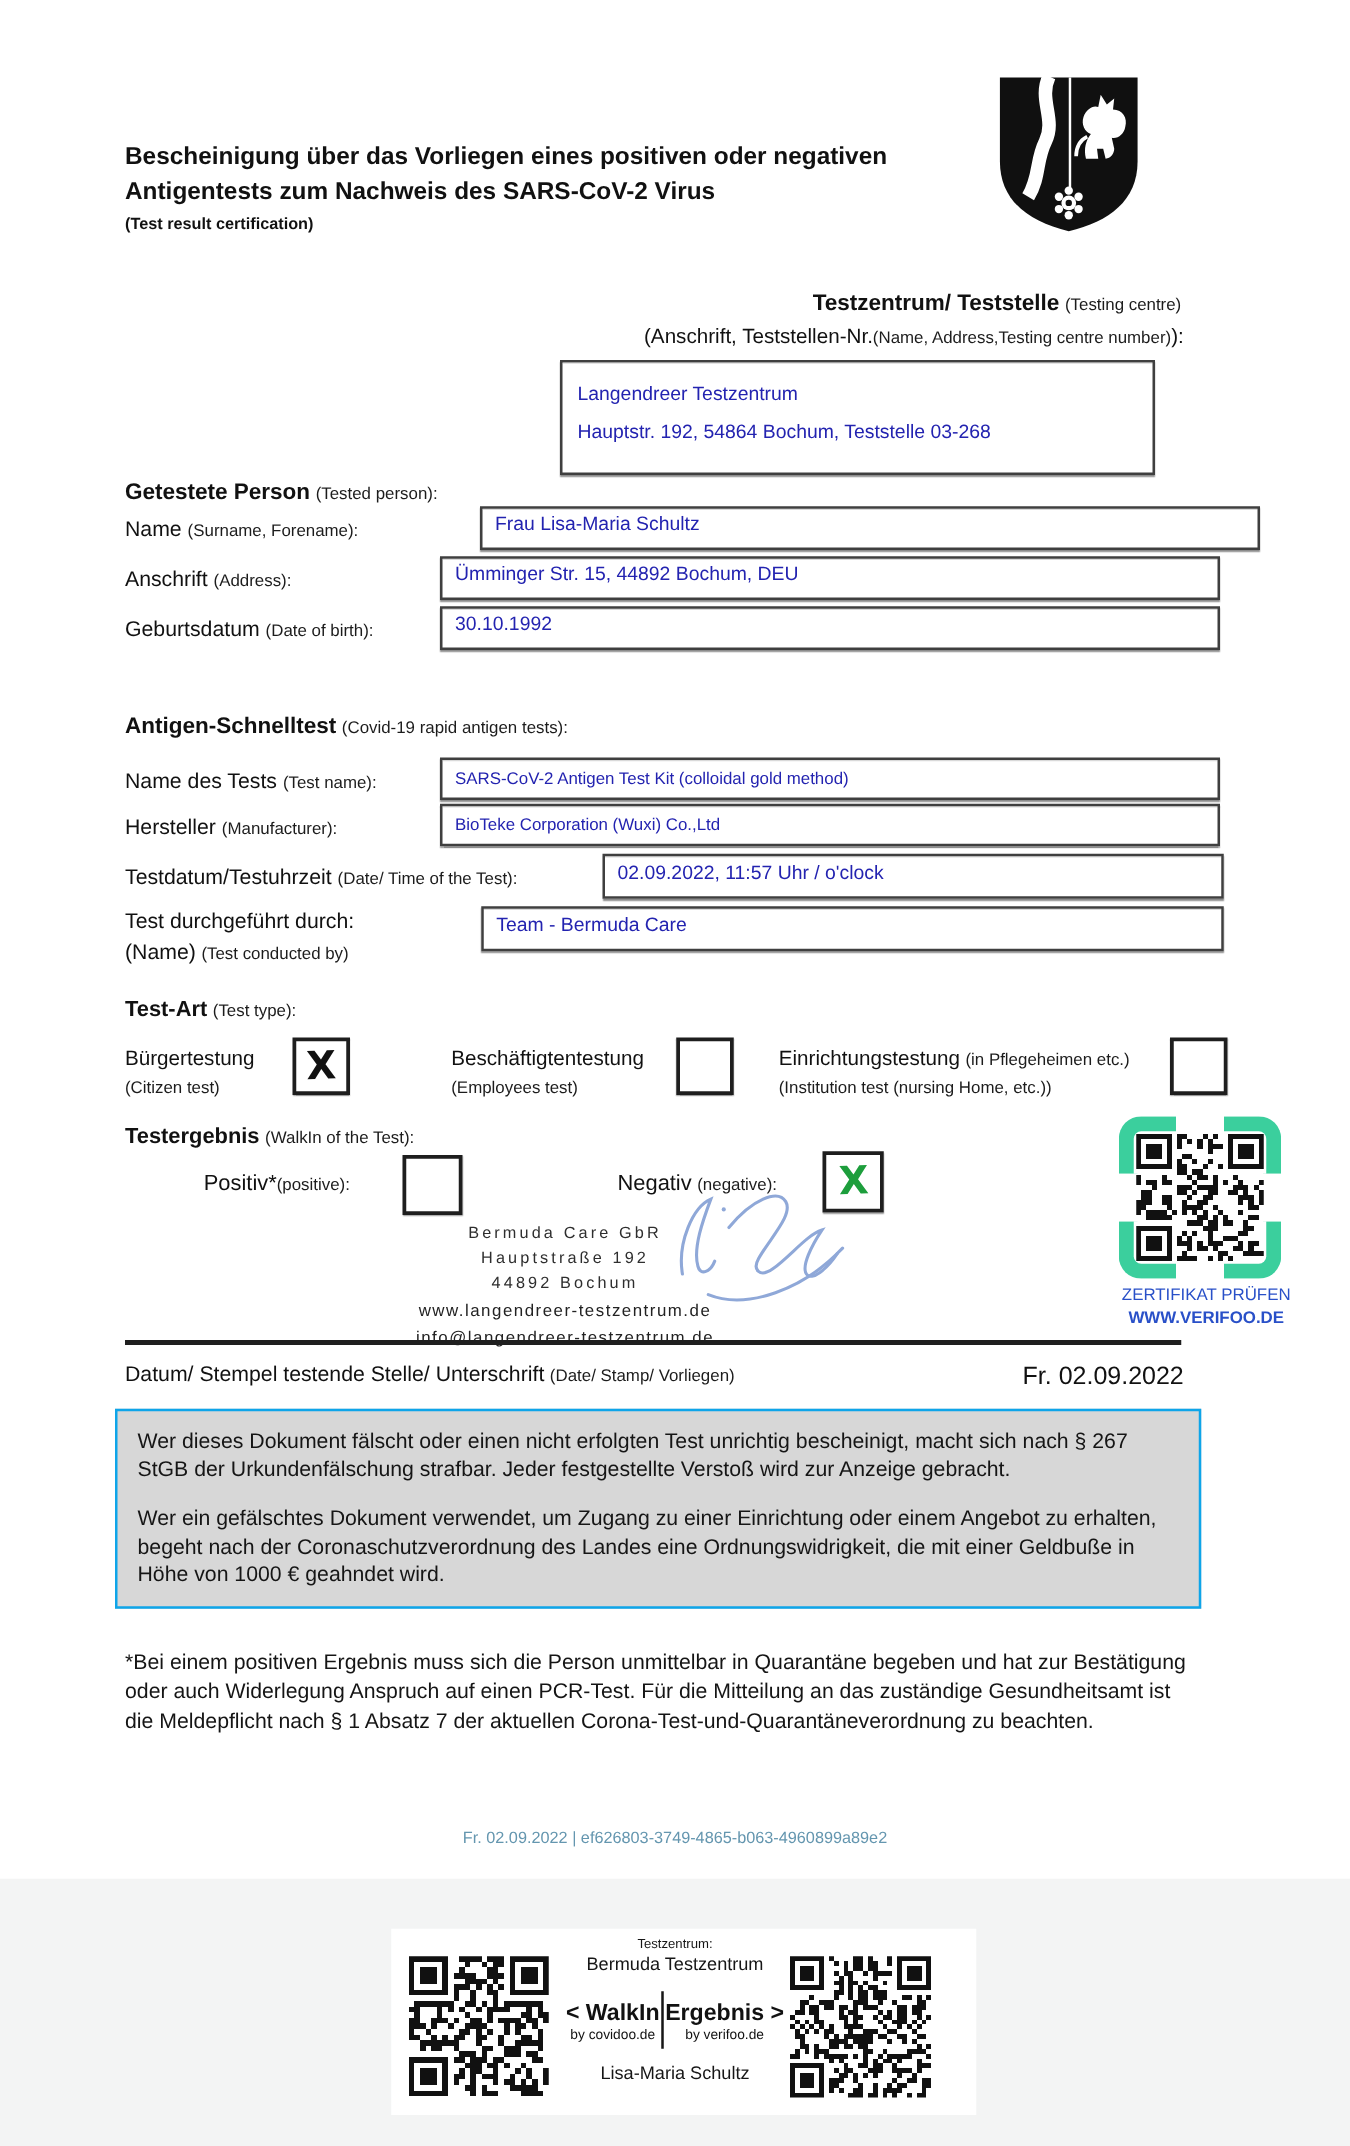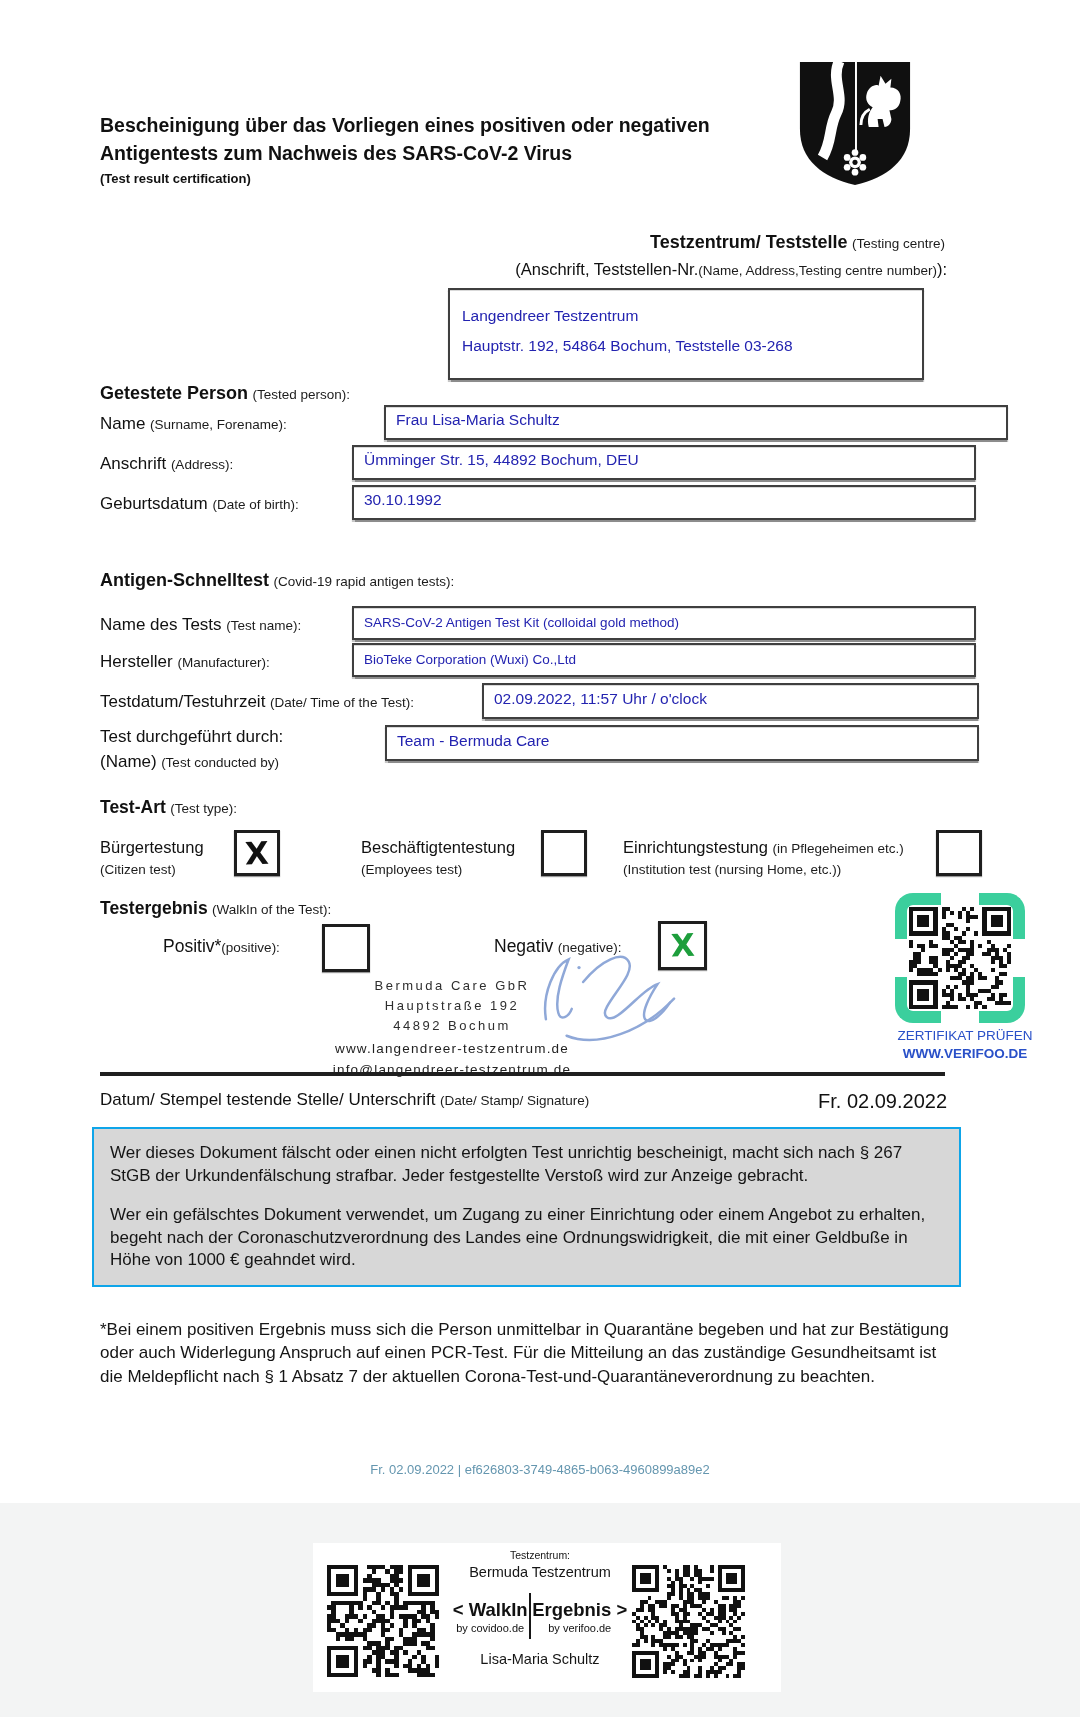--- a/index.html
+++ b/index.html
@@ -363,21 +363,21 @@
           <rect x="20" y="2" width="3" height="3"></rect>
           <rect x="0" y="18" width="7" height="7"></rect>
           <rect x="1" y="19" width="5" height="5" fill="#fff"></rect>
           <rect x="2" y="20" width="3" height="3"></rect>
         </svg></div>
   </div>
   <div class="abs verify1" style="left:870px;top:1028px;width:190px;">ZERTIFIKAT PRÜFEN</div>
   <div class="abs verify2" style="left:870px;top:1046px;width:190px;">WWW.VERIFOO.DE</div>
 
   <div class="rule" style="left:100px;top:1072px;width:845px;height:4px;"></div>
-  <div class="abs" style="left:100px;top:1090px;white-space:nowrap;"><span class="lbl">Datum/ Stempel testende Stelle/ Unterschrift</span> <span class="note">(Date/ Stamp/ Signature)</span></div>
+  <div class="abs" style="left:100px;top:1090px;white-space:nowrap;"><span class="lbl">Datum/ Stempel testende Stelle/ Unterschrift</span> <span class="note">(Date/ Stamp/ Vorliegen)</span></div>
   <div class="abs" style="left:780px;top:1090px;width:167px;text-align:right;font-size:20px;">Fr. 02.09.2022</div>
 
   <div class="warn" style="left:92px;top:1127px;width:833px;">
     <p>Wer dieses Dokument fälscht oder einen nicht erfolgten Test unrichtig bescheinigt, macht sich nach § 267 StGB der Urkundenfälschung strafbar. Jeder festgestellte Verstoß wird zur Anzeige gebracht.</p>
     <p>Wer ein gefälschtes Dokument verwendet, um Zugang zu einer Einrichtung oder einem Angebot zu erhalten, begeht nach der Coronaschutzverordnung des Landes eine Ordnungswidrigkeit, die mit einer Geldbuße in Höhe von 1000 € geahndet wird.</p>
   </div>
 
   <div class="abs bodytxt" style="left:100px;top:1318px;width:855px;">*Bei einem positiven Ergebnis muss sich die Person unmittelbar in Quarantäne begeben und hat zur Bestätigung oder auch Widerlegung Anspruch auf einen PCR-Test. Für die Mitteilung an das zuständige Gesundheitsamt ist die Meldepflicht nach § 1 Absatz 7 der aktuellen Corona-Test-und-Quarantäneverordnung zu beachten.</div>
 
   <div class="abs idline" style="left:0;top:1462px;">Fr. 02.09.2022 | ef626803-3749-4865-b063-4960899a89e2</div>

